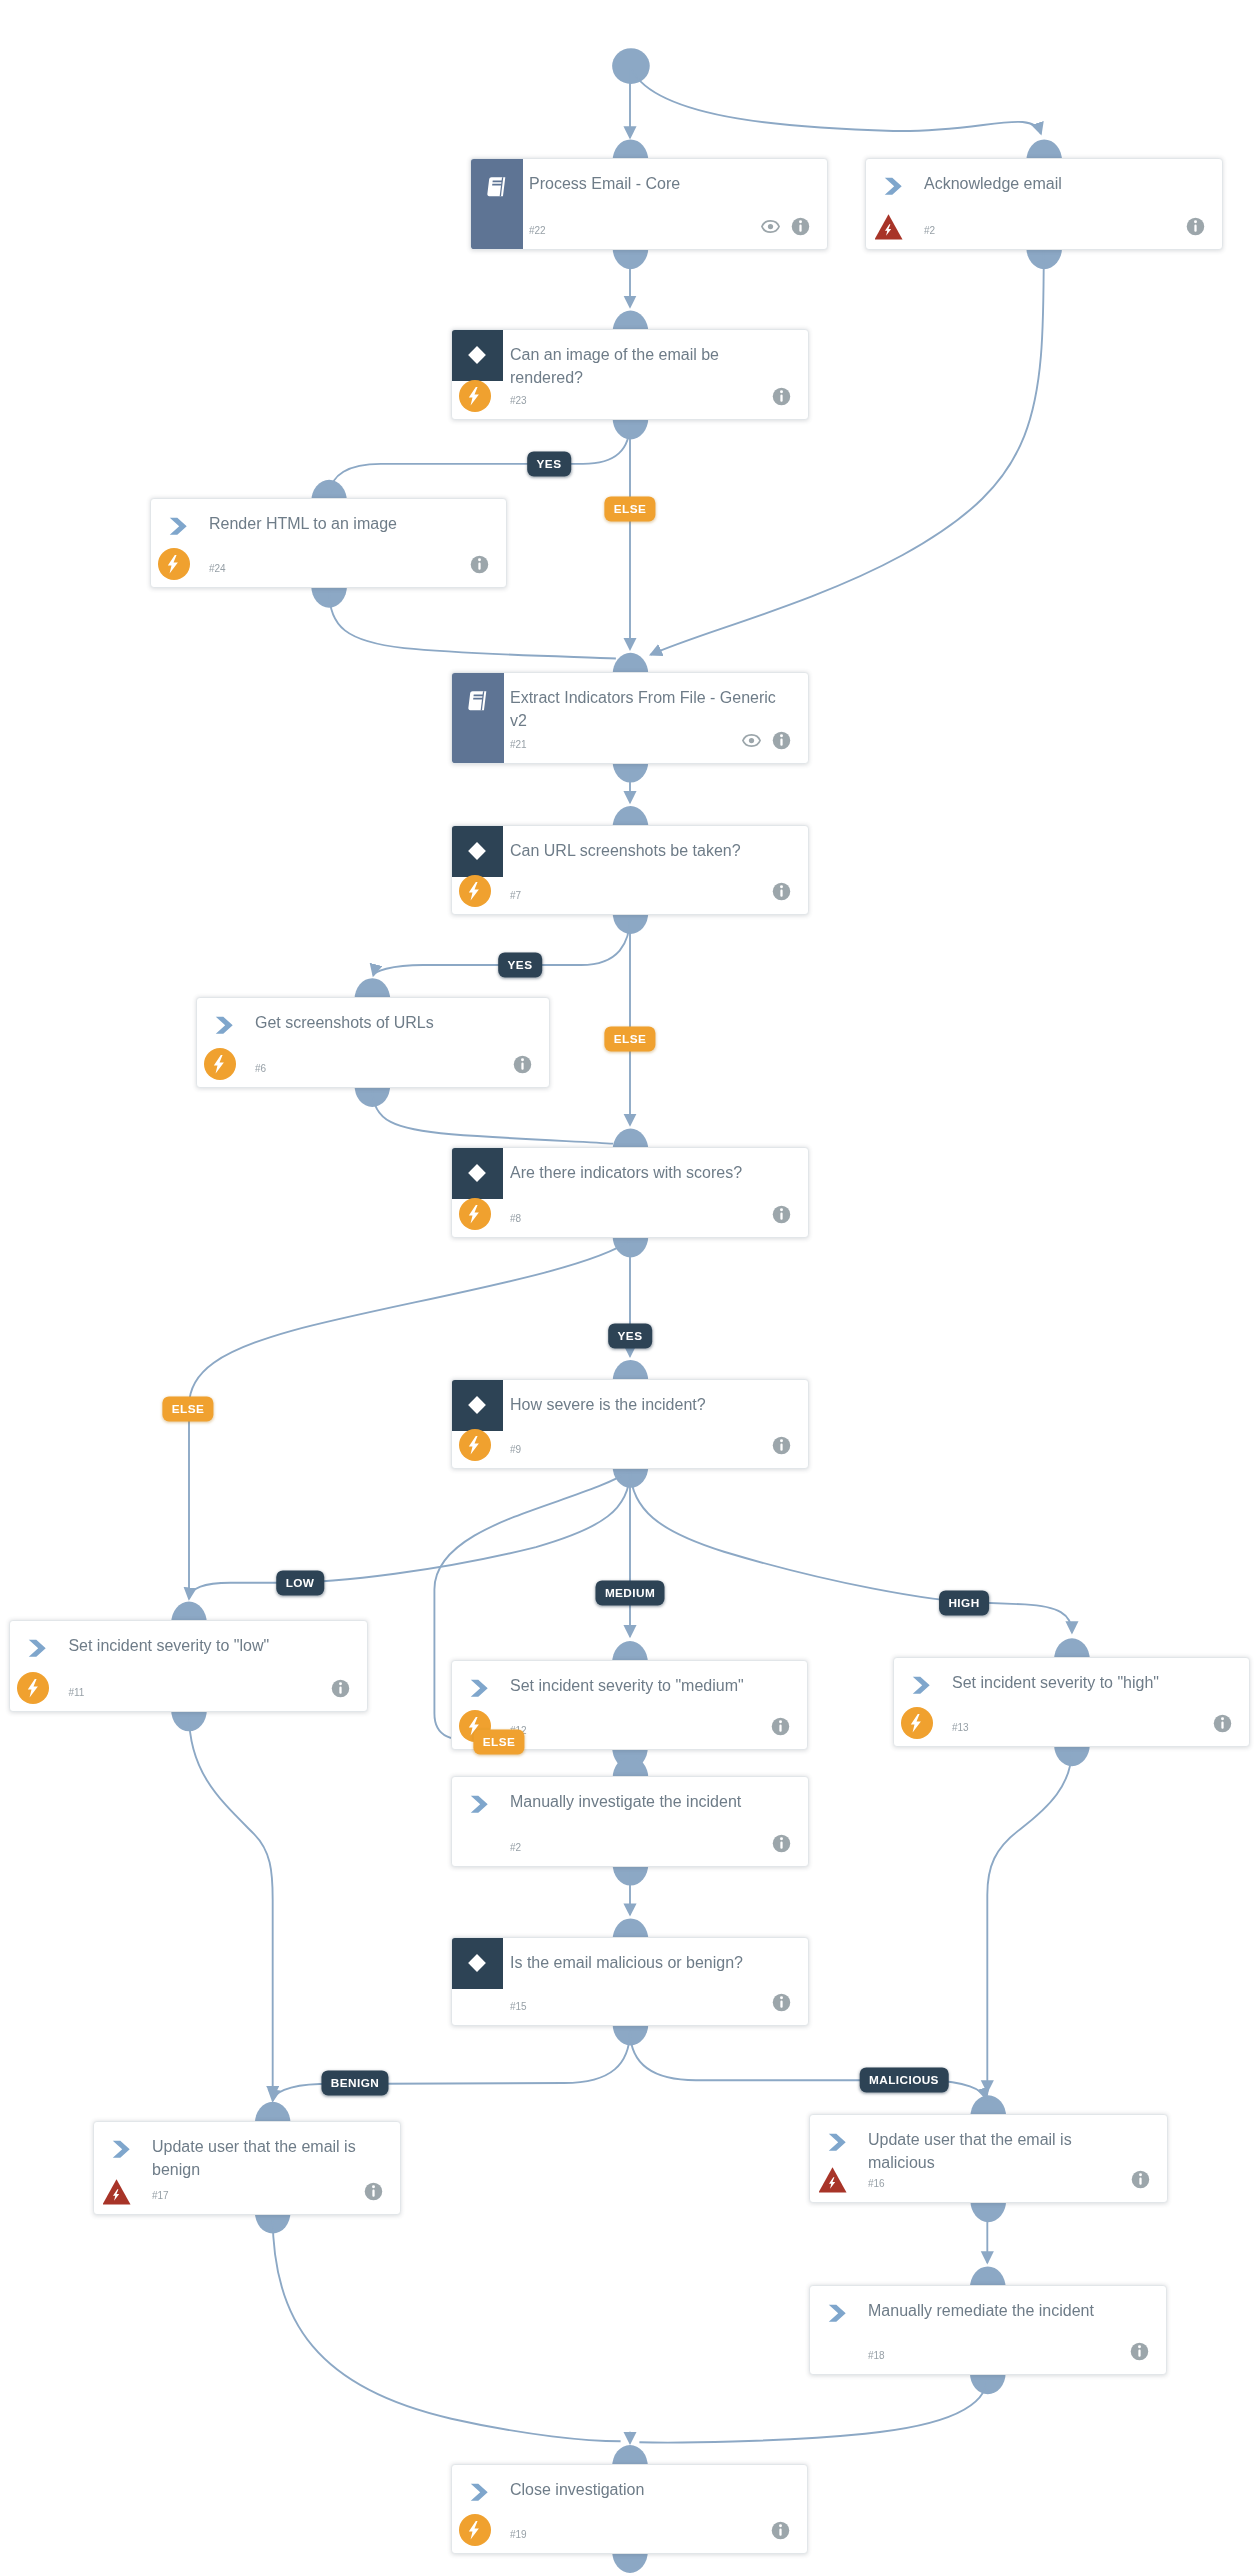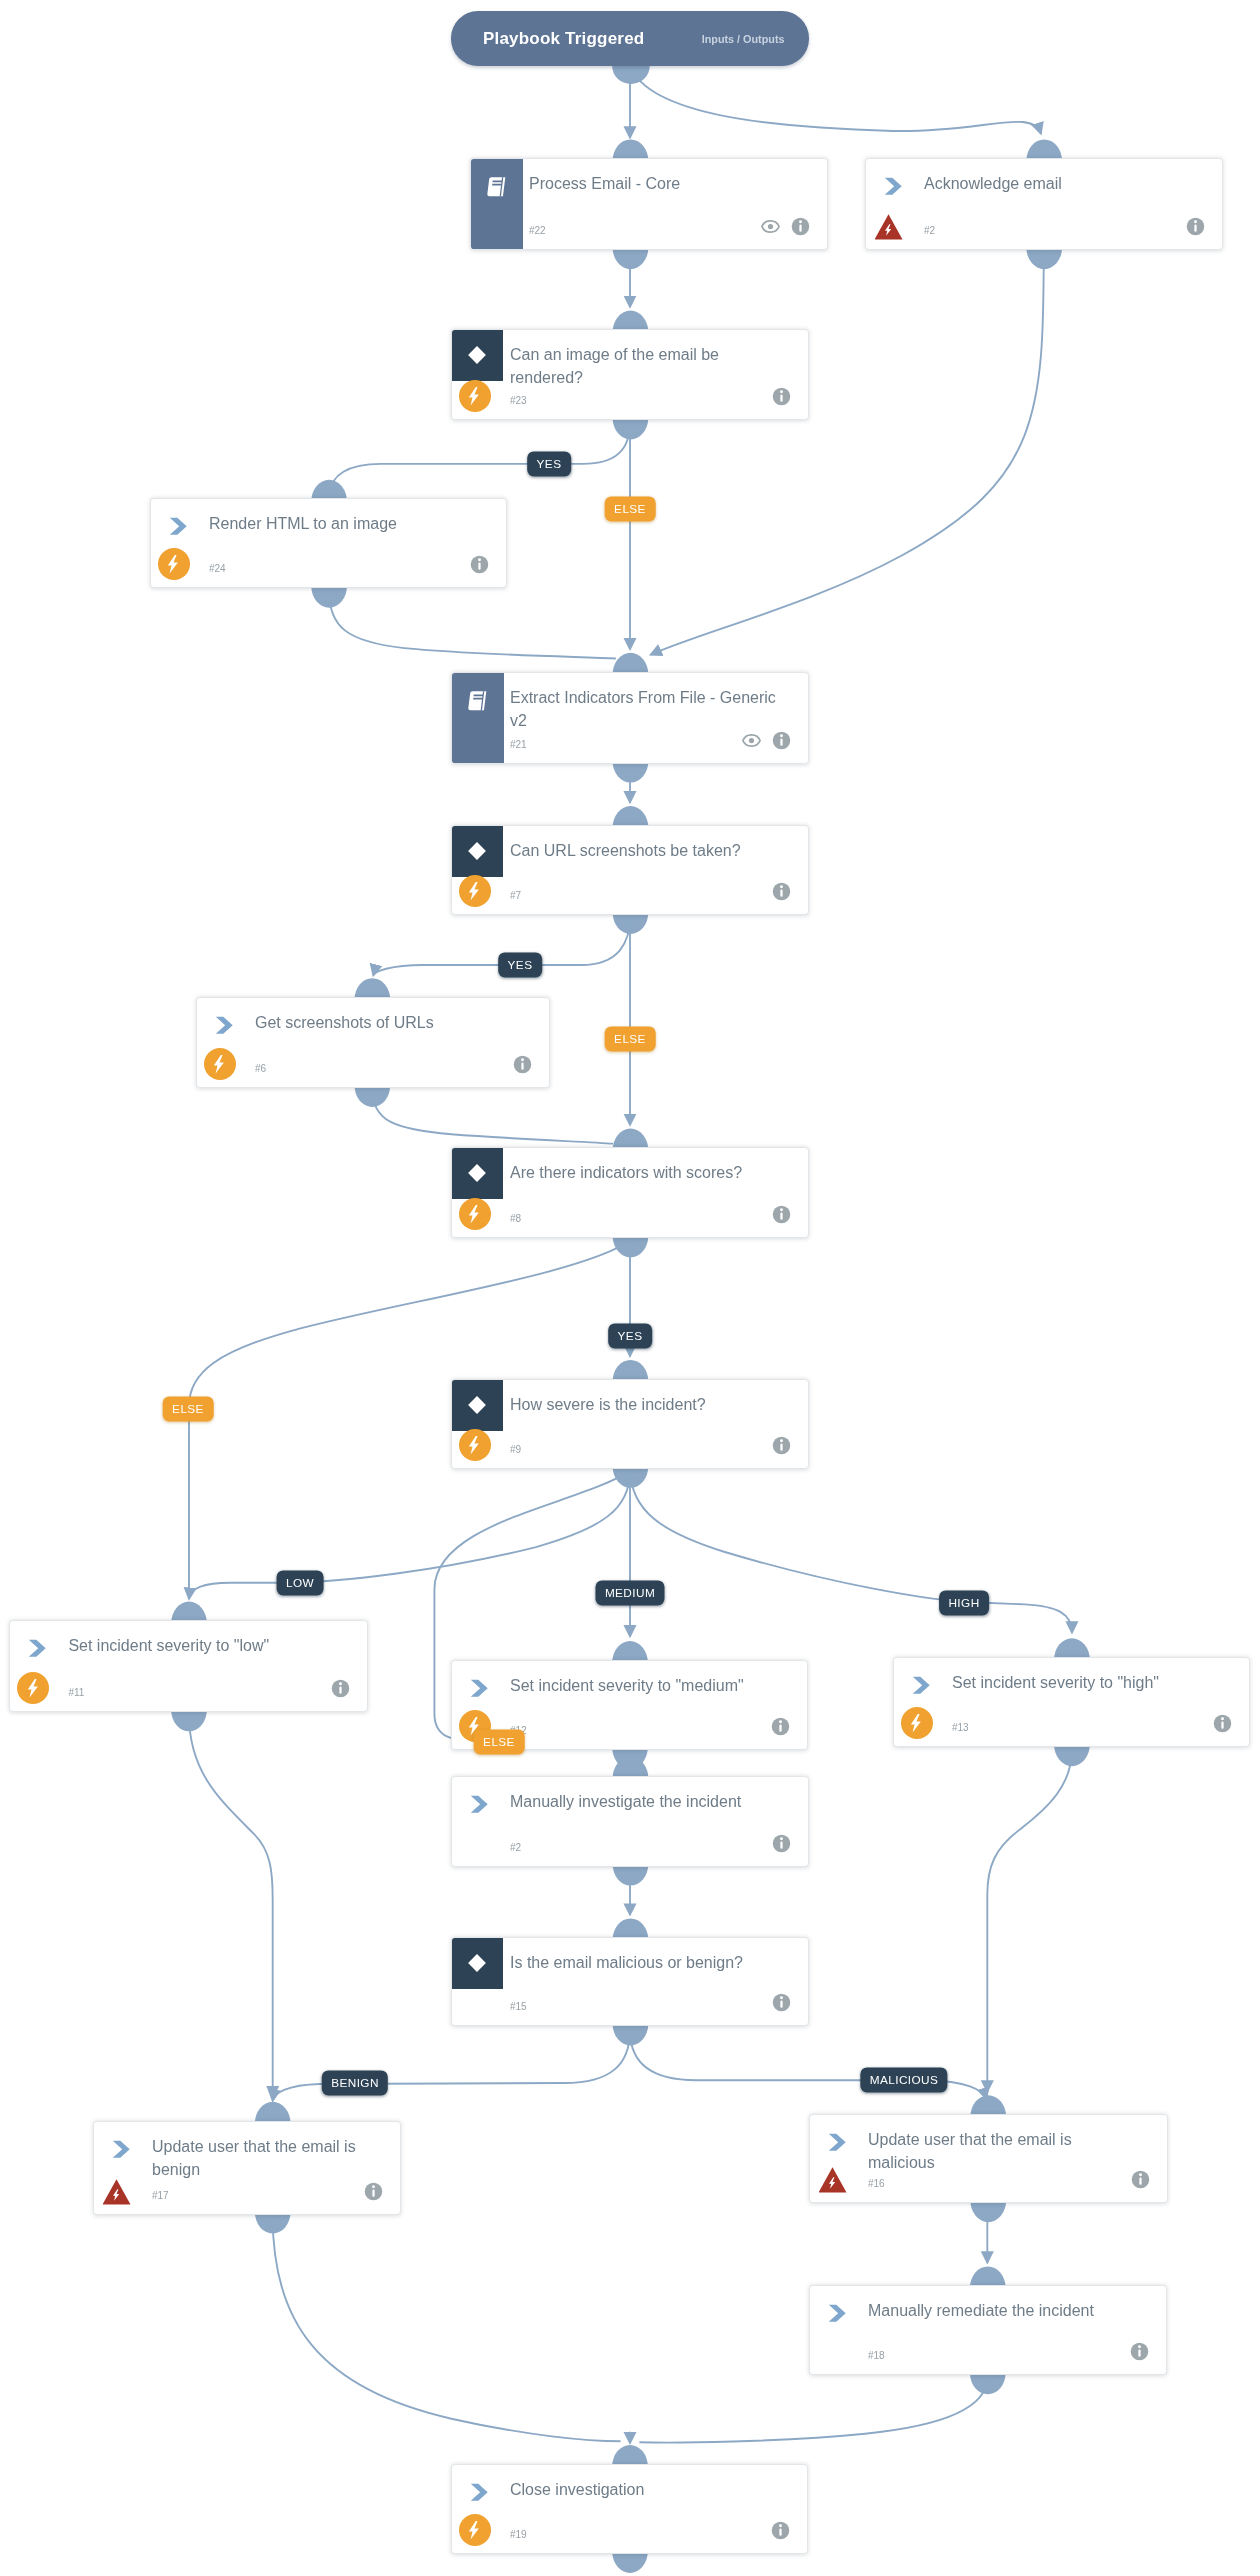--- a/index.html
+++ b/index.html
@@ -27,21 +27,21 @@
   .boltc{position:absolute;left:6.6px;bottom:6.6px;width:32px;height:32px;border-radius:50%;
       background:#F0A12F;}
   .boltc svg{position:absolute;left:5.6px;top:4.7px;width:21px;height:22.6px;}
   .warnt{position:absolute;left:8.5px;bottom:9.4px;width:28px;height:25.4px;background:#A83428;
       clip-path:polygon(50% 0,100% 100%,0 100%);}
   .warnt svg{position:absolute;left:7.5px;top:7.5px;width:13px;height:16px;}
   .ico{position:absolute;bottom:12.2px;width:21px;height:21px;cursor:pointer;}
   .ico.info{right:16px;}
   .ico.eye{right:46px;}
   .badge{position:absolute;transform:translate(-50%,-50%);z-index:4;color:#fff;
-      font-size:11.8px;font-weight:400;letter-spacing:0.4px;padding:5.6px 9.4px;
+      font-size:11.8px;font-weight:700;letter-spacing:0.4px;padding:5.6px 9.4px;
       border-radius:6.6px;white-space:nowrap;}
   .badge.dark{background:#2D4355;box-shadow:0 0.9px 2.8px rgba(30,50,70,.4);}
   .badge.orange{background:#F0A12F;box-shadow:0 0.9px 2.8px rgba(180,120,20,.35);}
   .edge{fill:none;stroke:#8CA8C5;stroke-width:2px;}
   .nub{fill:#8CA8C5;}
 </style>
 </head>
 <body>
 
 <div id="canvas">
@@ -112,24 +112,20 @@
     <path class="edge" marker-end="url(#arr)" d="M1140,1860 C1140,1898 1115,1922 1085,1945 C1058,1965 1050,1985 1050,2015 L1050,2224"></path>
     <path class="edge" marker-end="url(#arr)" d="M670,1987 L670,2036"></path>
     <path class="edge" marker-end="url(#arr)" d="M670,2159 C670,2195 650,2215 600,2215 L340,2216 C305,2217 291,2226 290,2234"></path>
     <path class="edge" marker-end="url(#arr)" d="M670,2159 C670,2192 690,2212 740,2212 L990,2212 C1025,2213 1046,2222 1049,2232"></path>
     <path class="edge" marker-end="url(#arr)" d="M1050,2345 L1050,2406"></path>
     <path class="edge" d="M290,2357 C290,2470 340,2540 480,2572 C560,2590 625,2596 660,2596"></path>
     <path class="edge" d="M1050,2528 C1050,2562 1000,2580 920,2588 C830,2597 715,2598 680,2597"></path>
     <path class="edge" marker-end="url(#arr)" d="M670,2586 L670,2598"></path>
   </svg>
 
-  <div class="start-pill">
-    <span class="t">Playbook Triggered</span>
-    <span class="io">Inputs / Outputs</span>
-  </div>
 
   <div id="nodes-layer">
       <div class="node" style="left: 470px; top: 158px; width: 358px; height: 92px;">
         <div class="pbar"><span><svg viewBox="0 0 24 24">
               <g transform="translate(1.5,0) skewX(-7)">
                 <path d="M5 3h14v18H6c-1.1 0-2-.9-2-2V5c0-1.1.9-2 2-2z" fill="#fff"></path>
                 <path d="M7.5 7h9M7.5 10h9" stroke="#5E7494" stroke-width="1.7"></path>
                 <path d="M16.5 3v18" stroke="#5E7494" stroke-width="1.2"></path>
               </g>
             </svg></span></div>

